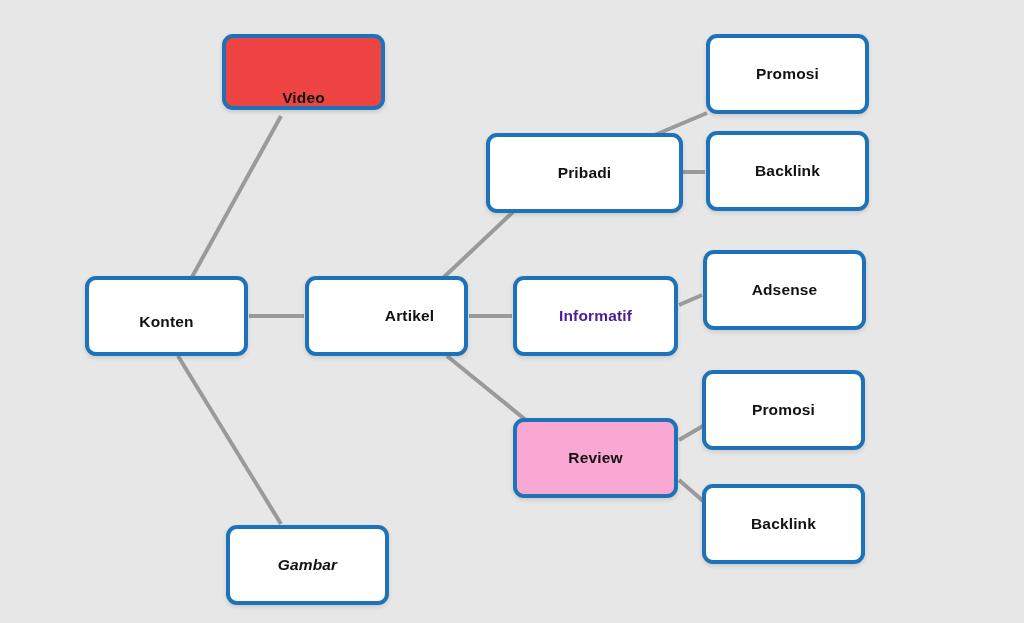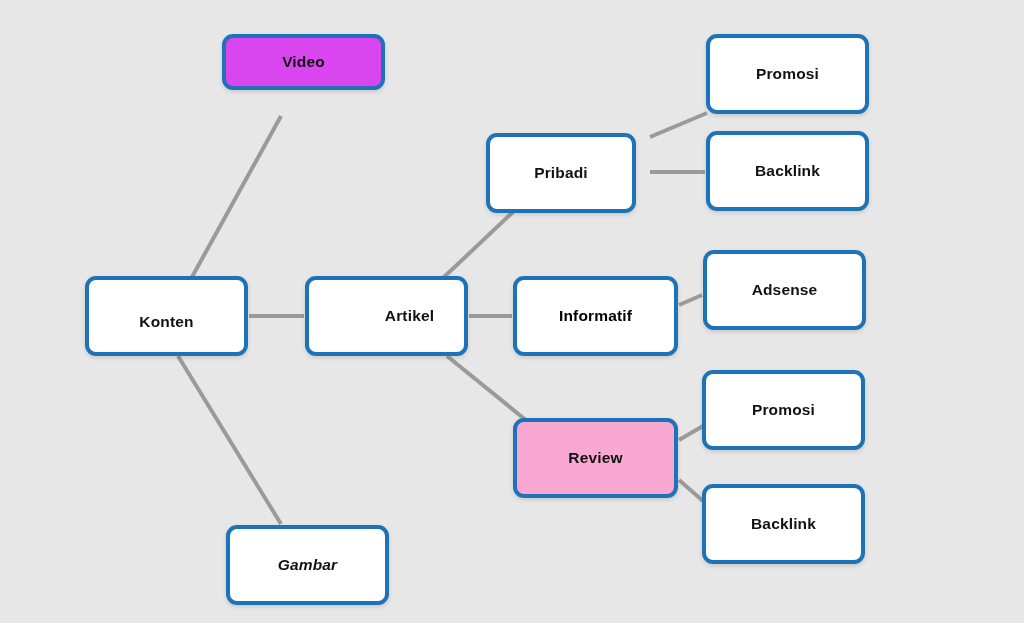--- a/index.html
+++ b/index.html
@@ -71,34 +71,34 @@
         <line x1="679" y1="305" x2="702" y2="295" stroke="#9a9a9a" stroke-width="4" stroke-linecap="butt"></line>
         <line x1="679" y1="440" x2="703" y2="426" stroke="#9a9a9a" stroke-width="4" stroke-linecap="butt"></line>
         <line x1="679" y1="480" x2="703" y2="501" stroke="#9a9a9a" stroke-width="4" stroke-linecap="butt"></line>
       </g>
   </svg>
 
   <div id="node-group">
       <div class="node" style="left: 85px; top: 276px; width: 163px; height: 80px; background: rgb(255, 255, 255); border-color: rgb(29, 114, 184);">
         <span class="node-label" style="color: rgb(18, 18, 18); margin-top: 12px;">Konten</span>
       </div>
-      <div class="node" style="left: 222px; top: 34px; width: 163px; height: 56px; background: #d946ef; border-color: rgb(29, 114, 184);">
+      <div class="node" style="left: 222px; top: 34px; width: 163px; height: 76px; background: #ef4444; border-color: rgb(29, 114, 184); align-items: flex-end;">
         <span class="node-label" style="color: rgb(18, 18, 18);">Video</span>
       </div>
       <div class="node" style="left: 226px; top: 525px; width: 163px; height: 80px; background: rgb(255, 255, 255); border-color: rgb(29, 114, 184);">
         <span class="node-label" style="color: rgb(18, 18, 18); font-style: italic;">Gambar</span>
       </div>
       <div class="node" style="left: 305px; top: 276px; width: 163px; height: 80px; background: rgb(255, 255, 255); border-color: rgb(29, 114, 184);">
         <span class="node-label" style="color: rgb(18, 18, 18); margin-left: 46px;">Artikel</span>
       </div>
-      <div class="node" style="left: 486px; top: 133px; width: 150px; height: 80px; background: rgb(255, 255, 255); border-color: rgb(29, 114, 184);">
+      <div class="node" style="left: 486px; top: 133px; width: 197px; height: 80px; background: rgb(255, 255, 255); border-color: rgb(29, 114, 184);">
         <span class="node-label" style="color: rgb(18, 18, 18);">Pribadi</span>
       </div>
       <div class="node" style="left: 513px; top: 276px; width: 165px; height: 80px; background: rgb(255, 255, 255); border-color: rgb(29, 114, 184);">
-        <span class="node-label" style="color: #000000;">Informatif</span>
+        <span class="node-label" style="color: #4c1d95;">Informatif</span>
       </div>
       <div class="node" style="left: 513px; top: 418px; width: 165px; height: 80px; background: #f9a8d4; border-color: rgb(29, 114, 184);">
         <span class="node-label" style="color: rgb(18, 18, 18);">Review</span>
       </div>
       <div class="node" style="left: 706px; top: 34px; width: 163px; height: 80px; background: rgb(255, 255, 255); border-color: rgb(29, 114, 184);">
         <span class="node-label" style="color: rgb(18, 18, 18);">Promosi</span>
       </div>
       <div class="node" style="left: 706px; top: 131px; width: 163px; height: 80px; background: rgb(255, 255, 255); border-color: rgb(29, 114, 184);">
         <span class="node-label" style="color: rgb(18, 18, 18);">Backlink</span>
       </div>

